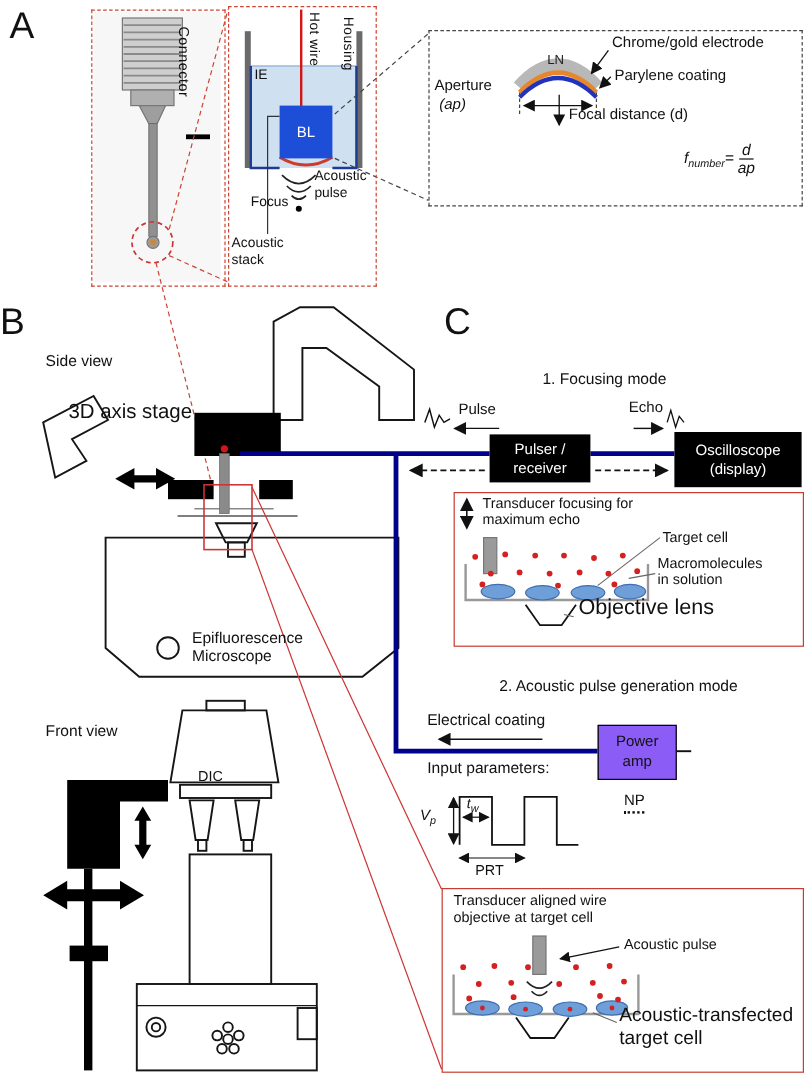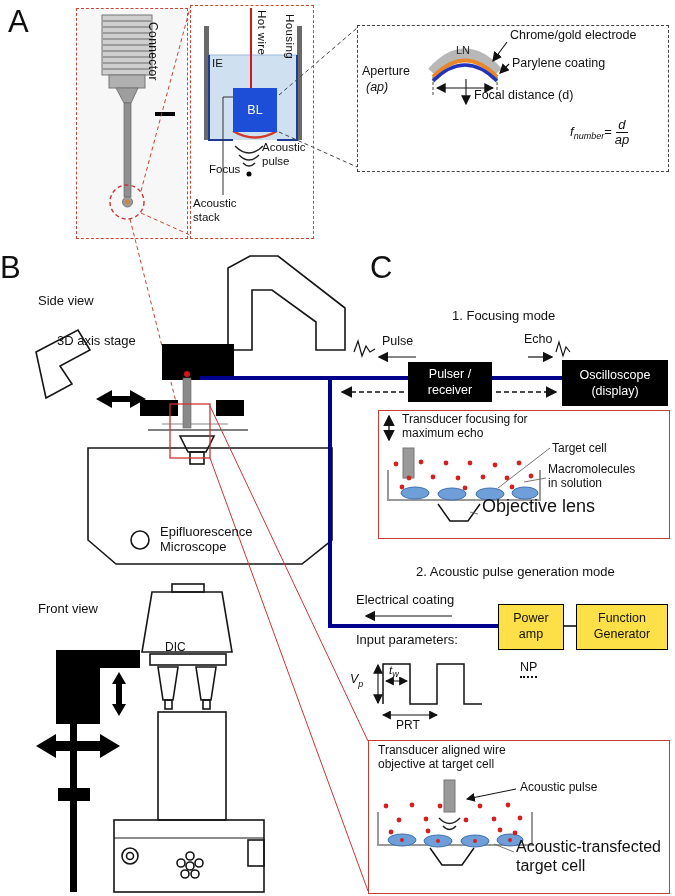--- a/index.html
+++ b/index.html
@@ -6,21 +6,21 @@
   body{font-family:"Liberation Sans","DejaVu Sans",sans-serif;background:#fff;color:#111}
   #fig{position:relative;width:675px;height:896px;background:#fff;overflow:hidden}
   #art{position:absolute;left:0;top:0}
   .lbl{position:absolute;font-size:12.5px;line-height:1.18;white-space:nowrap;color:#111}
   .wrap{white-space:normal}
   .vert{writing-mode:vertical-rl;letter-spacing:.4px}
   .big{font-size:31px}
   .ul{}
   .it{font-style:italic}
   .blackbox{position:absolute;background:#000;color:#fff;display:flex;flex-direction:column;justify-content:center;align-items:center;text-align:left;font-size:12.5px;line-height:1.3}
-  .wbox{position:absolute;background:#fde047;border:1.8px solid #000;display:flex;flex-direction:column;justify-content:center;align-items:center;text-align:center;font-size:12.5px;line-height:1.25}
+  .wbox{position:absolute;background:#8b5cf6;border:1.8px solid #000;display:flex;flex-direction:column;justify-content:center;align-items:center;text-align:center;font-size:12.5px;line-height:1.25}
   .dashred{position:absolute;border:1.5px dashed #cc4433}
   .dashblk{position:absolute;border:1.5px dashed #444}
   .solidred{position:absolute;border:1.6px solid #c63d2f}
   .blbox{position:absolute;background:#1d4ed8;color:#fff;display:flex;justify-content:center;align-items:center;font-size:12.5px}
   sub{font-size:9px}
   .frac{display:inline-flex;flex-direction:column;align-items:center;font-style:italic;line-height:1.05;margin-left:3px;vertical-align:middle}
   .frac .fn{border-bottom:1.2px solid #111;padding:0 2px}
   .ln2 span{display:block}
 </style>
 </head>
@@ -247,21 +247,21 @@
 <div class="lbl" style="left:362px;top:64px">Aperture</div>
 <div class="lbl it" style="left:366px;top:80px">(ap)</div>
 <div class="lbl" style="left:474px;top:88px">Focal distance (d)</div>
 <div class="lbl" style="left:570px;top:118px;font-size:13px"><span class="it">f</span><sub class="it">number</sub><span>=</span><span class="frac">
         <span class="fn">d</span>
         <span>ap</span>
       </span></div>
 
 <div class="lbl big" style="left:0px;top:250px">B</div>
 <div class="lbl ul" style="left:38px;top:293px;font-size:13px">Side view</div>
-<div class="lbl" style="left:57px;top:333px;font-size:13px">3D axis stage</div>
+<div class="lbl" style="left:57px;top:333px;font-size:17px">3D axis stage</div>
 <div class="lbl ln2" style="left:160px;top:524px;font-size:13px">
       <span>Epifluorescence</span>
       <span>Microscope</span>
     </div>
 <div class="lbl ul" style="left:38px;top:601px;font-size:13px">Front view</div>
 <div class="lbl" style="left:165px;top:640px;font-size:12px">DIC</div>
 
 <div class="lbl big" style="left:370px;top:250px">C</div>
 <div class="lbl ul" style="left:452px;top:308px;font-size:13px">1. Focusing mode</div>
 <div class="lbl" style="left:382px;top:334px">Pulse</div>
@@ -285,24 +285,20 @@
       <span>in solution</span>
     </div>
 <div class="lbl" style="left:482px;top:496px;font-size:18px">Objective lens</div>
 
 <div class="lbl ul" style="left:416px;top:564px;font-size:13px">2. Acoustic pulse generation mode</div>
 <div class="lbl" style="left:356px;top:592px;font-size:13px">Electrical coating</div>
 <div class="wbox" style="left:498px;top:604px;width:64px;height:44px">
       <span>Power</span>
       <span>amp</span>
     </div>
-<div class="wbox" style="left:576px;top:604px;width:90px;height:44px">
-      <span>Function</span>
-      <span>Generator</span>
-    </div>
 <div class="lbl" style="left:356px;top:632px;font-size:13px">Input parameters:</div>
 <div class="lbl" style="left:350px;top:672px"><span class="it">V</span><sub class="it">p</sub></div>
 <div class="lbl" style="left:389px;top:664px;font-size:11.5px"><span class="it">t</span><sub class="it">w</sub></div>
 <div class="lbl" style="left:520px;top:660px;border-bottom:2px dotted #111;padding-bottom:1px">NP</div>
 <div class="lbl" style="left:396px;top:718px;font-size:12px">PRT</div>
 
 <div class="lbl ln2" style="left:378px;top:743px;font-size:12px">
       <span>Transducer aligned wire</span>
       <span>objective at target cell</span>
     </div>

